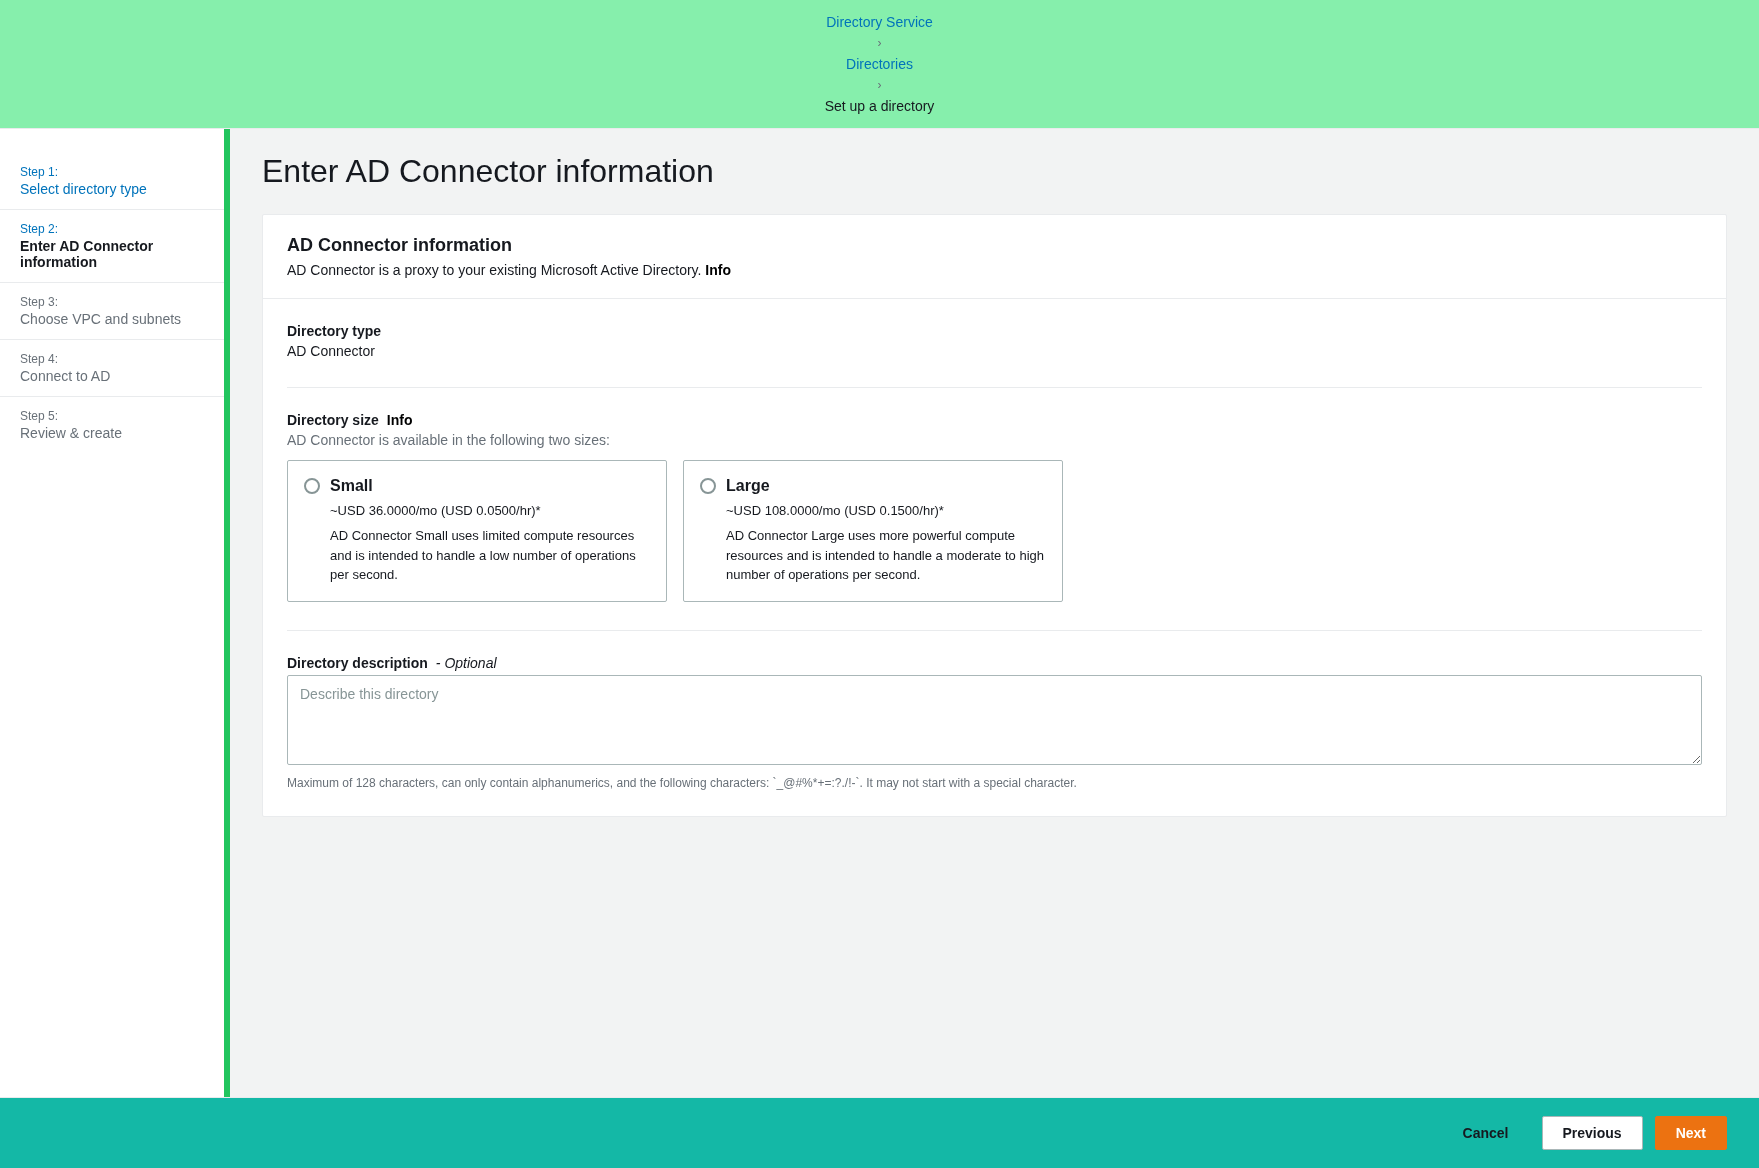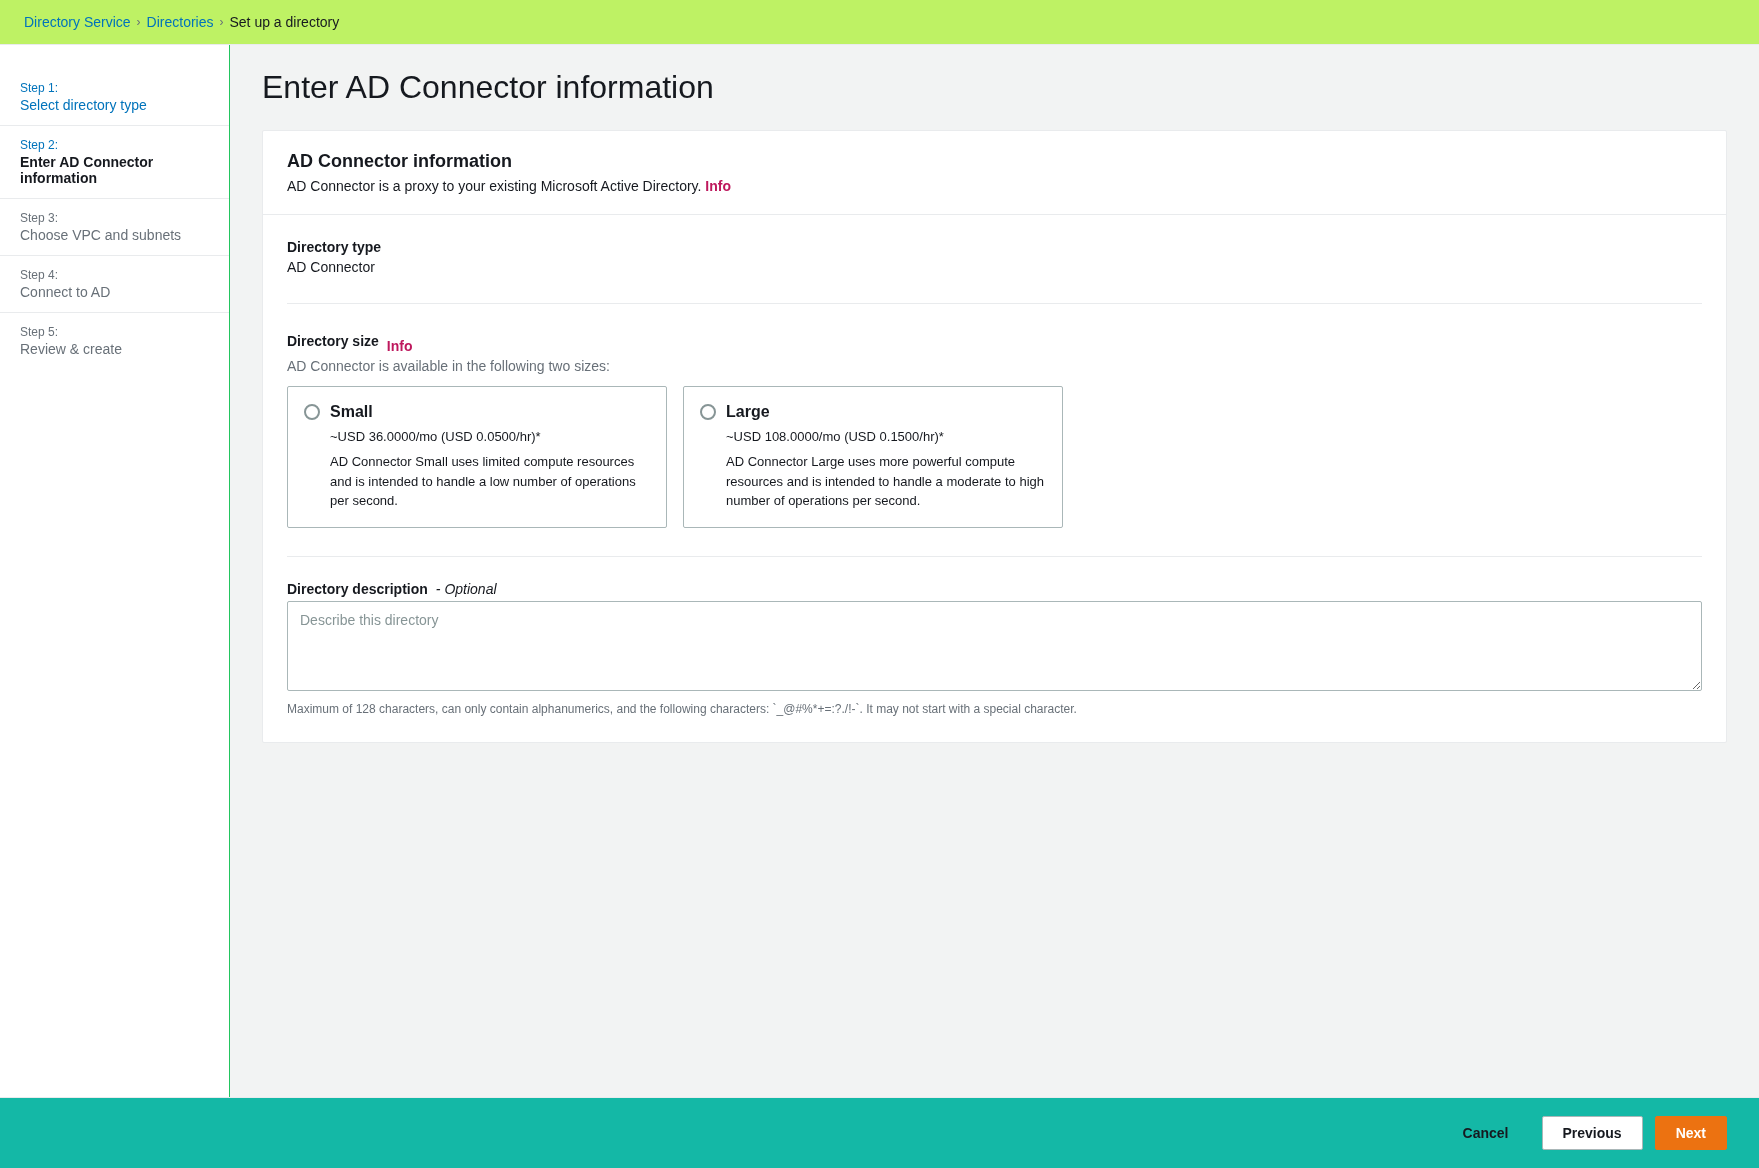--- a/index.html
+++ b/index.html
@@ -8,27 +8,28 @@
       font-size: 14px;
       color: #16191f;
       background: #f2f3f3;
       min-height: 1168px;
       display: flex;
       flex-direction: column;
     }
 
     
     .breadcrumb-bar {
-      background: #bef264;
+      background: #86efac;
       padding: 14px 24px;
       display: flex;
       align-items: center;
       gap: 6px;
       border-bottom: 1px solid #e9ebed;
       font-size: 14px;
+      flex-direction: column;
     }
     .breadcrumb-link {
       color: #0073bb;
       cursor: pointer;
       text-decoration: none;
     }
     .breadcrumb-sep {
       color: #687078;
       font-size: 12px;
     }
@@ -39,21 +40,21 @@
     
     .main-layout {
       display: flex;
       flex: 1;
     }
 
     
     .sidebar {
       width: 230px;
       background: #fff;
-      border-right: 1px solid #22c55e;
+      border-right: 6px solid #22c55e;
       padding: 24px 0;
       flex-shrink: 0;
     }
     .sidebar-step {
       padding: 12px 20px;
       border-bottom: 1px solid #e9ebed;
       cursor: pointer;
     }
     .sidebar-step:last-child { border-bottom: none; }
     .step-number {
@@ -107,25 +108,24 @@
       font-size: 18px;
       font-weight: 700;
       color: #16191f;
       margin-bottom: 6px;
     }
     .section-subtitle {
       font-size: 14px;
       color: #16191f;
     }
     .info-link {
-      color: #be185d;
+      color: #000000;
       text-decoration: none;
       font-weight: 700;
       cursor: pointer;
-      margin-top: 10px;
     }
     .section-body {
       padding: 24px;
     }
 
     
     .field-group {
       margin-bottom: 28px;
     }
     .field-group:last-child { margin-bottom: 0; }

